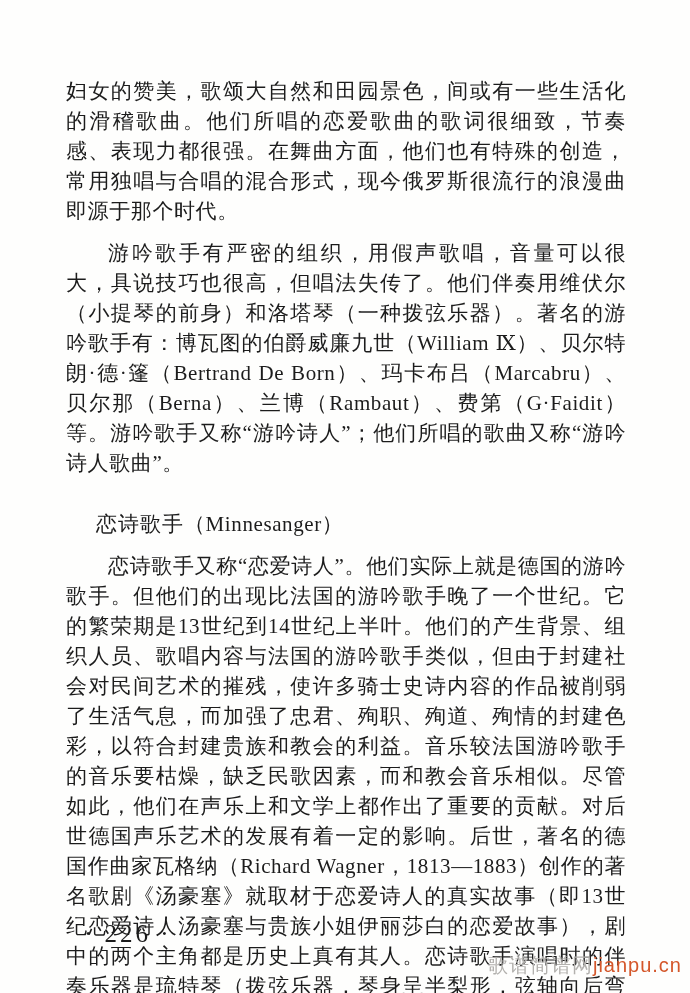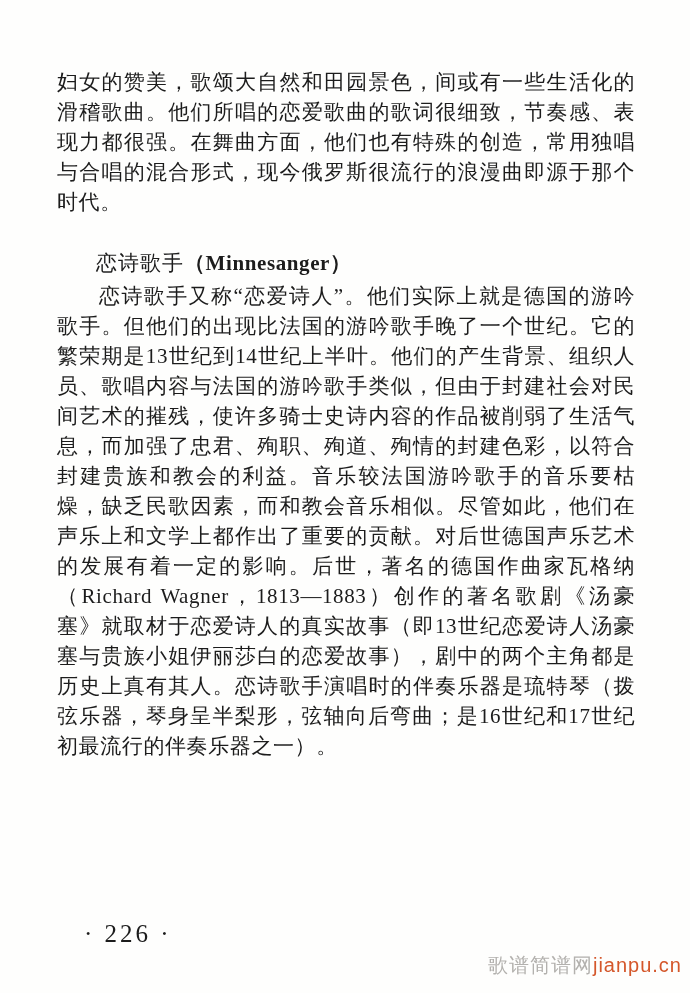--- a/index.html
+++ b/index.html
@@ -21,37 +21,37 @@
     top: 64px;
     width: 584px;
     font-size: 21px;
     line-height: 30px;
     letter-spacing: 0.6px;
     color: #1c1c1c;
     text-align: justify;
     text-justify: inter-ideograph;
   }
   .para {
-    margin: 3px;
+    margin: 12px;
   }
   .para.indent {
     text-indent: 2em;
   }
   .section-heading {
     margin: 31px 0 0 0;
     text-indent: 2em;
     font-size: 21px;
     line-height: 30px;
   }
   .heading-term {
     font-weight: normal;
     letter-spacing: 1px;
   }
   .heading-annotation {
-    font-weight: bold;
+    font-weight: normal;
   }
   .page-number {
     position: absolute;
     left: 84px;
     top: 920px;
     font-size: 25px;
     letter-spacing: 3px;
     color: #1c1c1c;
   }
   .watermark {
@@ -72,20 +72,21 @@
 </style>
 </head>
 <body>
 
 <div class="page">
 
   <div class="text-block" style="color: rgb(28, 28, 28);">
 
     <p class="para">妇女的赞美，歌颂大自然和田园景色，间或有一些生活化的滑稽歌曲。他们所唱的恋爱歌曲的歌词很细致，节奏感、表现力都很强。在舞曲方面，他们也有特殊的创造，常用独唱与合唱的混合形式，现今俄罗斯很流行的浪漫曲即源于那个时代。</p>
 
+    <p class="para indent">游吟歌手有严密的组织，用假声歌唱，音量可以很大，具说技巧也很高，但唱法失传了。他们伴奏用维伏尔（小提琴的前身）和洛塔琴（一种拨弦乐器）。著名的游吟歌手有：博瓦图的伯爵威廉九世（William Ⅸ）、贝尔特朗·德·篷（Bertrand De Born）、玛卡布吕（Marcabru）、贝尔那（Berna）、兰博（Rambaut）、费第（G·Faidit）等。游吟歌手又称“游吟诗人”；他们所唱的歌曲又称“游吟诗人歌曲”。</p>
 
     <p class="section-heading">
       <span class="heading-term">恋诗歌手</span><span class="heading-annotation">（Minnesanger）</span>
     </p>
 
     <p class="para indent">恋诗歌手又称“恋爱诗人”。他们实际上就是德国的游吟歌手。但他们的出现比法国的游吟歌手晚了一个世纪。它的繁荣期是13世纪到14世纪上半叶。他们的产生背景、组织人员、歌唱内容与法国的游吟歌手类似，但由于封建社会对民间艺术的摧残，使许多骑士史诗内容的作品被削弱了生活气息，而加强了忠君、殉职、殉道、殉情的封建色彩，以符合封建贵族和教会的利益。音乐较法国游吟歌手的音乐要枯燥，缺乏民歌因素，而和教会音乐相似。尽管如此，他们在声乐上和文学上都作出了重要的贡献。对后世德国声乐艺术的发展有着一定的影响。后世，著名的德国作曲家瓦格纳（Richard Wagner，1813—1883）创作的著名歌剧《汤豪塞》就取材于恋爱诗人的真实故事（即13世纪恋爱诗人汤豪塞与贵族小姐伊丽莎白的恋爱故事），剧中的两个主角都是历史上真有其人。恋诗歌手演唱时的伴奏乐器是琉特琴（拨弦乐器，琴身呈半梨形，弦轴向后弯曲；是16世纪和17世纪初最流行的伴奏乐器之一）。</p>
 
   </div>
 
   <div class="page-number">· 226 ·</div>

